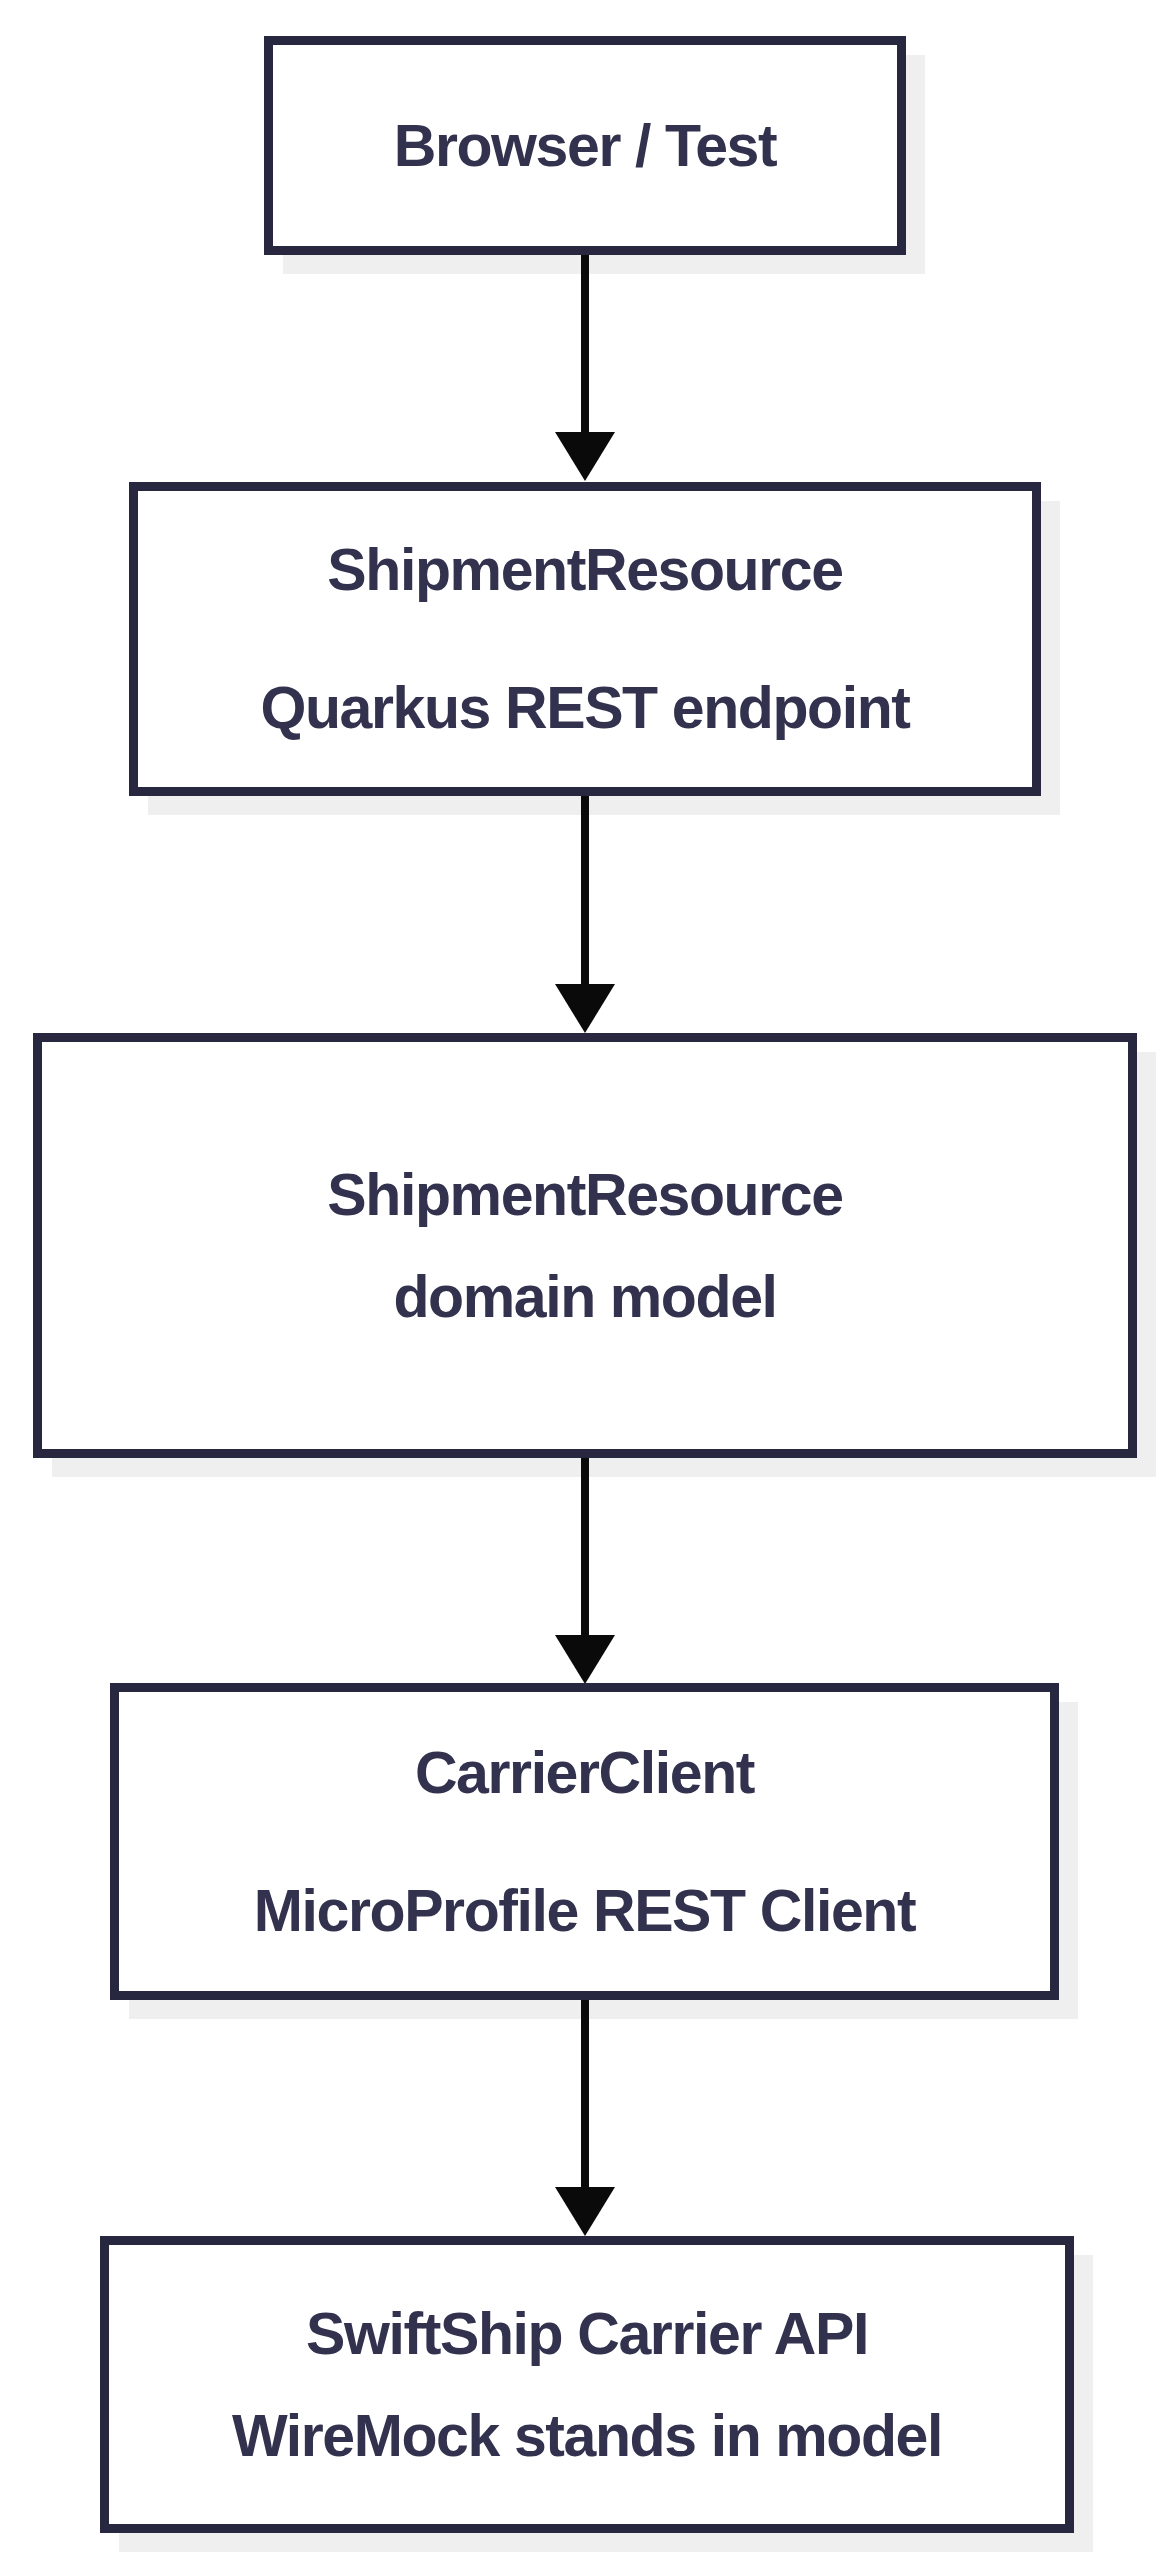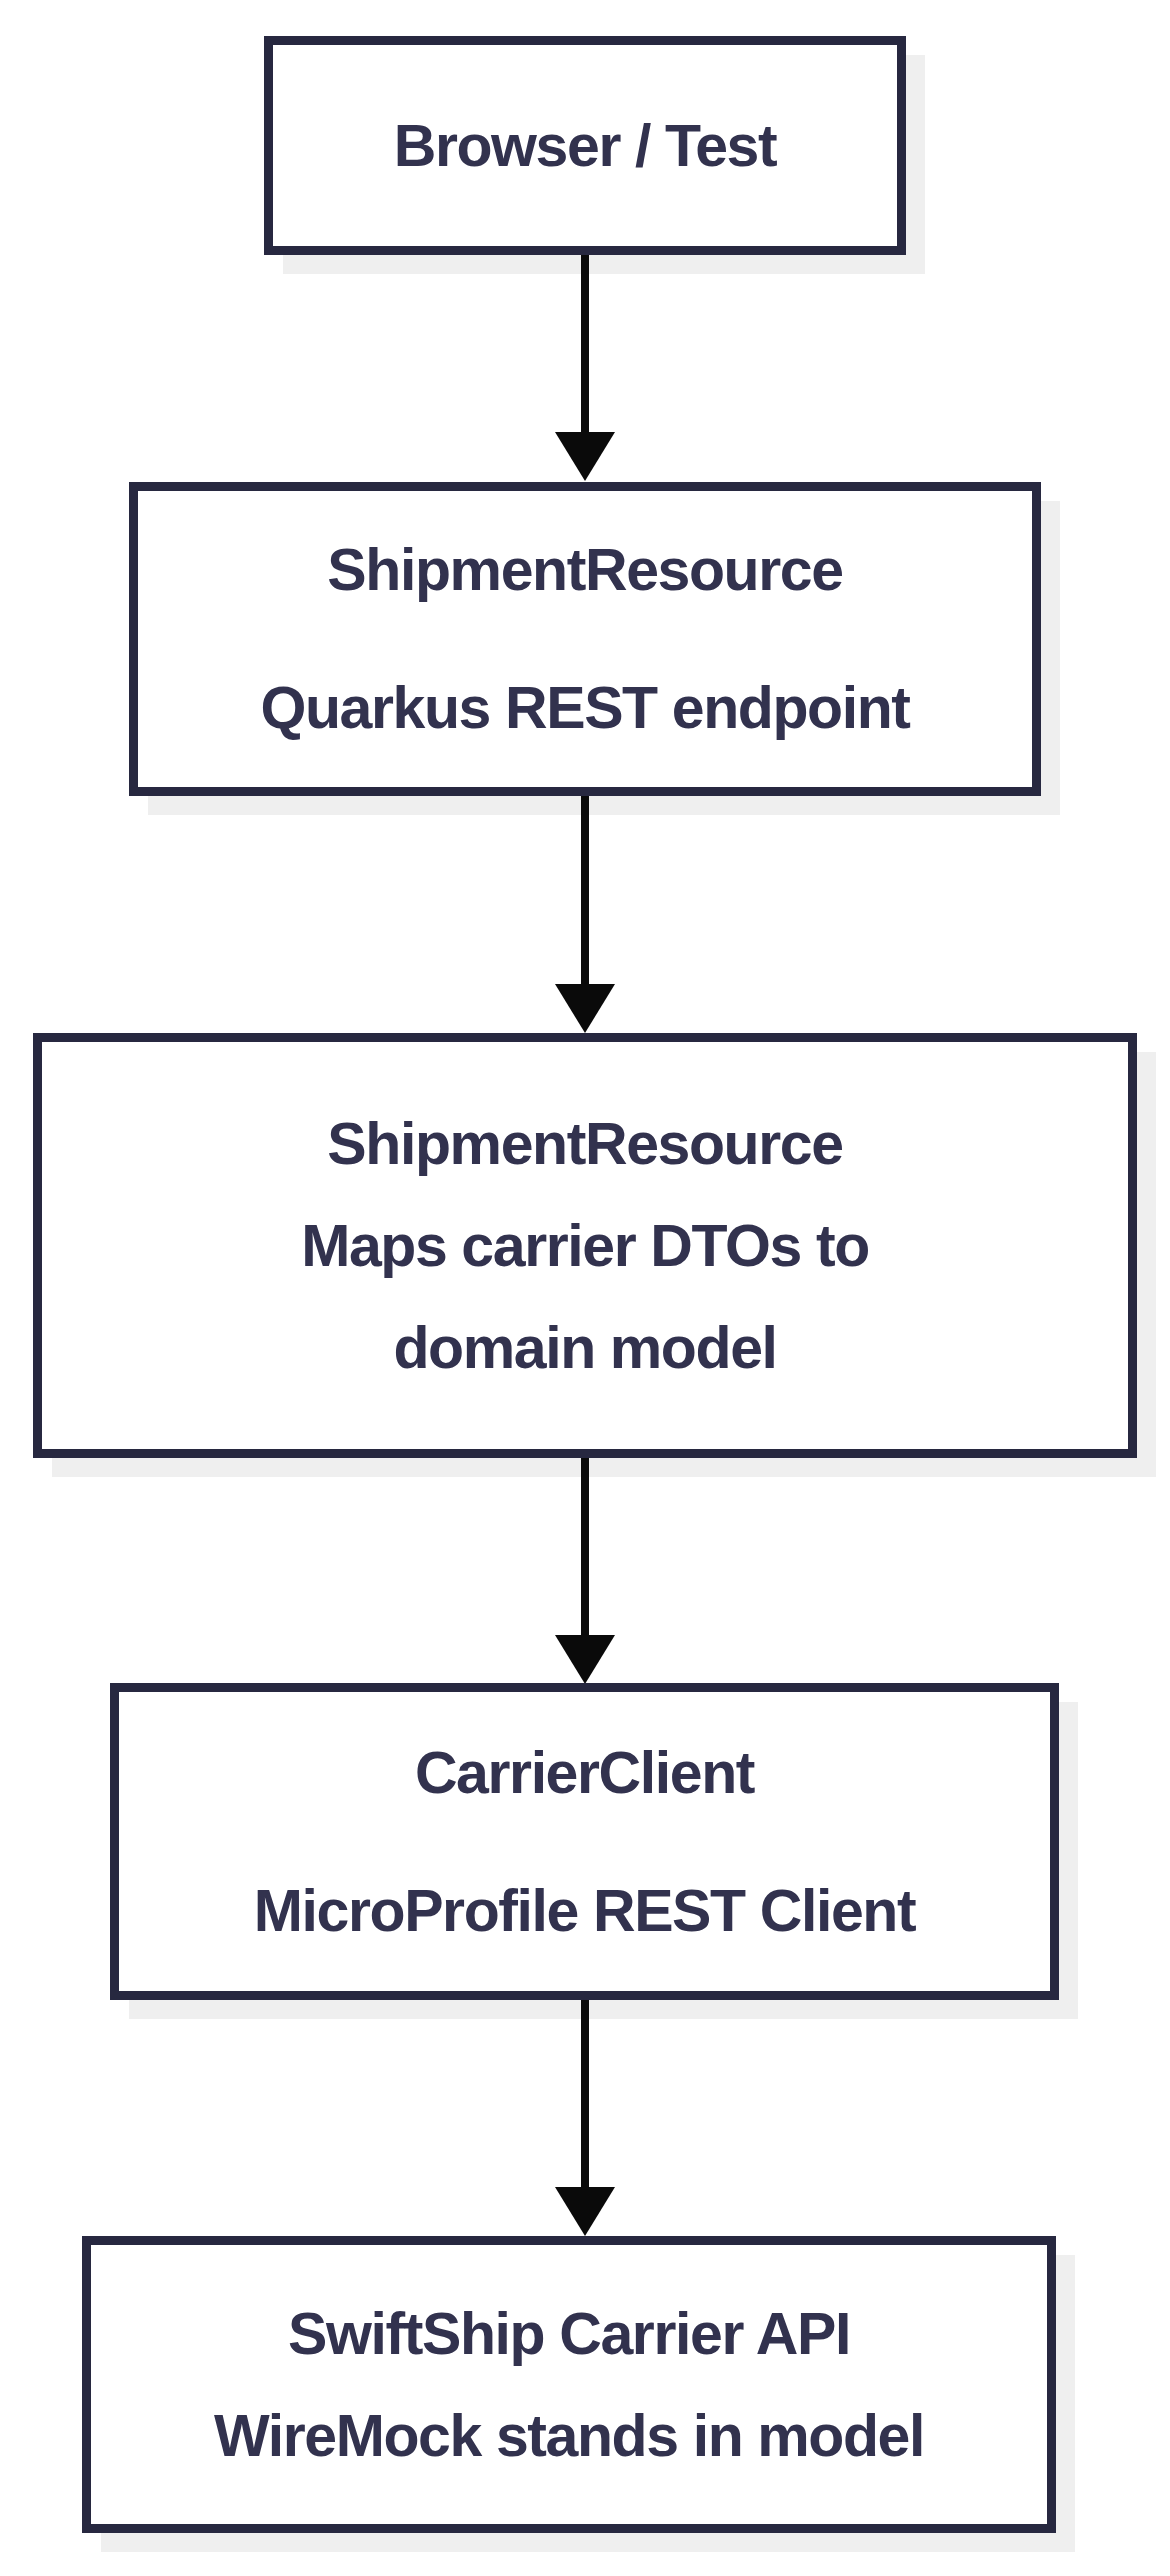--- a/index.html
+++ b/index.html
@@ -35,21 +35,21 @@
     font-weight: 600;
     letter-spacing: -1.4px;
     line-height: 102px;
   }
   .node .line { display: block; white-space: nowrap; }
 
   .n1 { left: 264px; top: 36px;   width: 642px;  height: 219px; }
   .n2 { left: 129px; top: 482px;  width: 912px;  height: 314px; gap: 36px; }
   .n3 { left: 33px;  top: 1033px; width: 1104px; height: 425px; }
   .n4 { left: 110px; top: 1683px; width: 949px; height: 317px; gap: 36px; }
-  .n5 { left: 82px; top: 2236px; width: 974px; height: 297px; }
+  .n5 { left: 100px; top: 2236px; width: 974px; height: 297px; }
 
   .arrow {
     position: absolute;
     left: 555px;
     width: 60px;
     display: flex;
     flex-direction: column;
     align-items: center;
   }
   .arrow .shaft {
@@ -88,21 +88,20 @@
     <span class="line">Quarkus REST endpoint</span>
   </div>
 
   <div class="arrow a2">
     <div class="shaft"></div>
     <div class="head"></div>
   </div>
 
   <div class="node n3">
     <span class="line">ShipmentResource</span>
-    <span class="line">Maps carrier DTOs to</span>
     <span class="line">domain model</span>
   </div>
 
   <div class="arrow a3">
     <div class="shaft"></div>
     <div class="head"></div>
   </div>
 
   <div class="node n4">
     <span class="line">CarrierClient</span>

